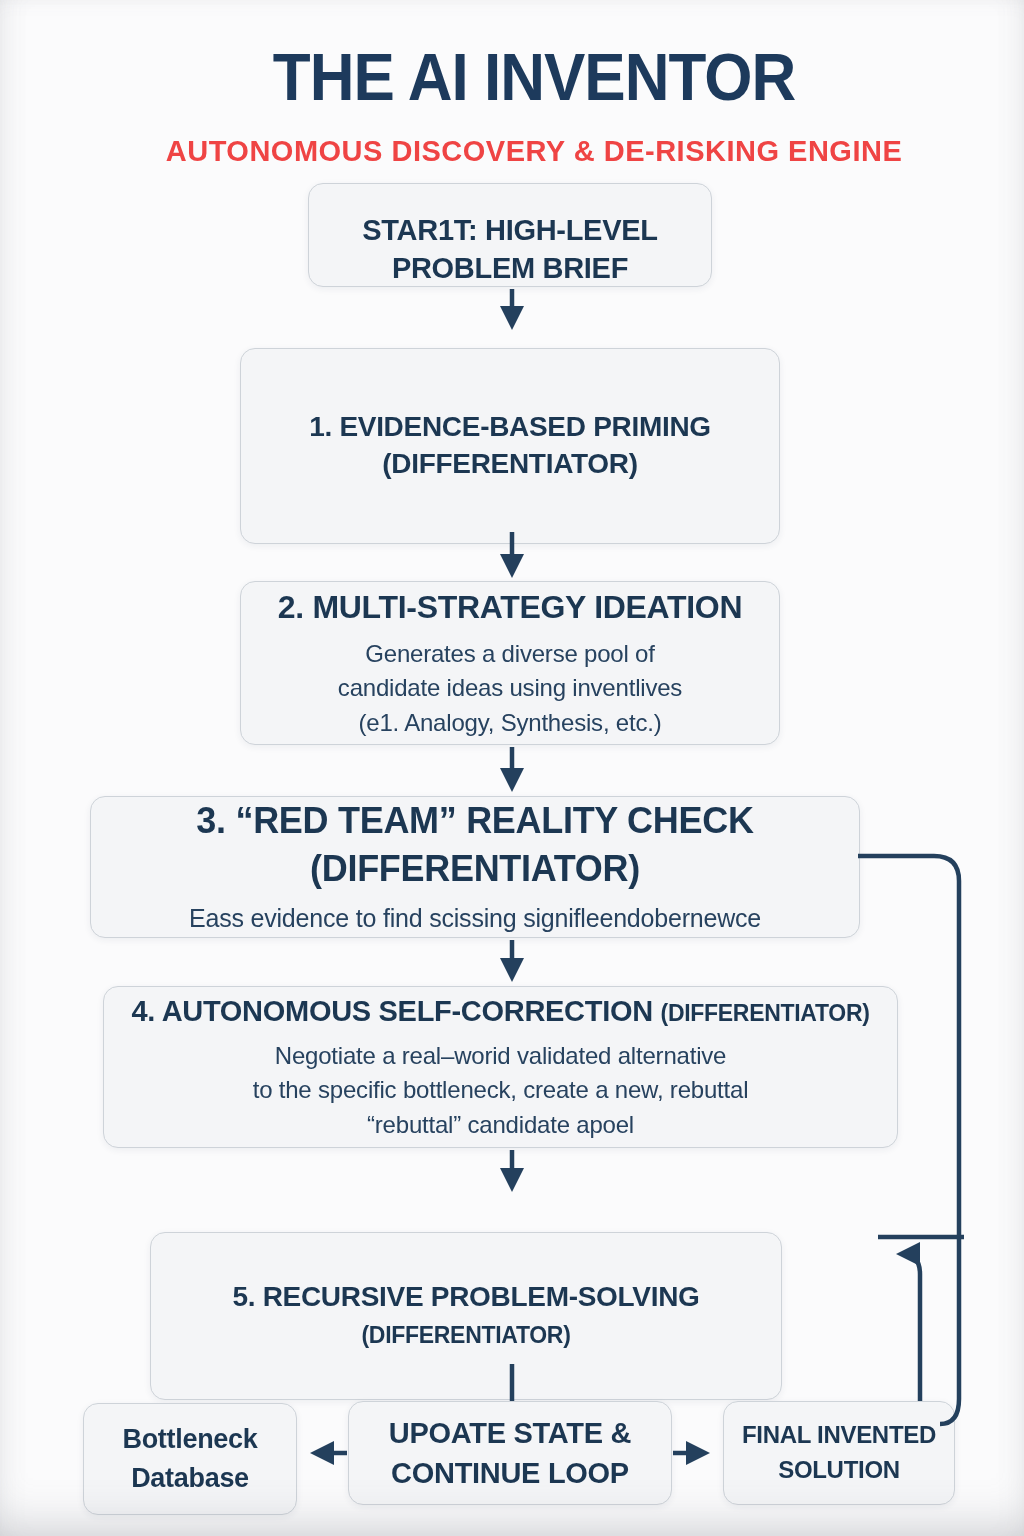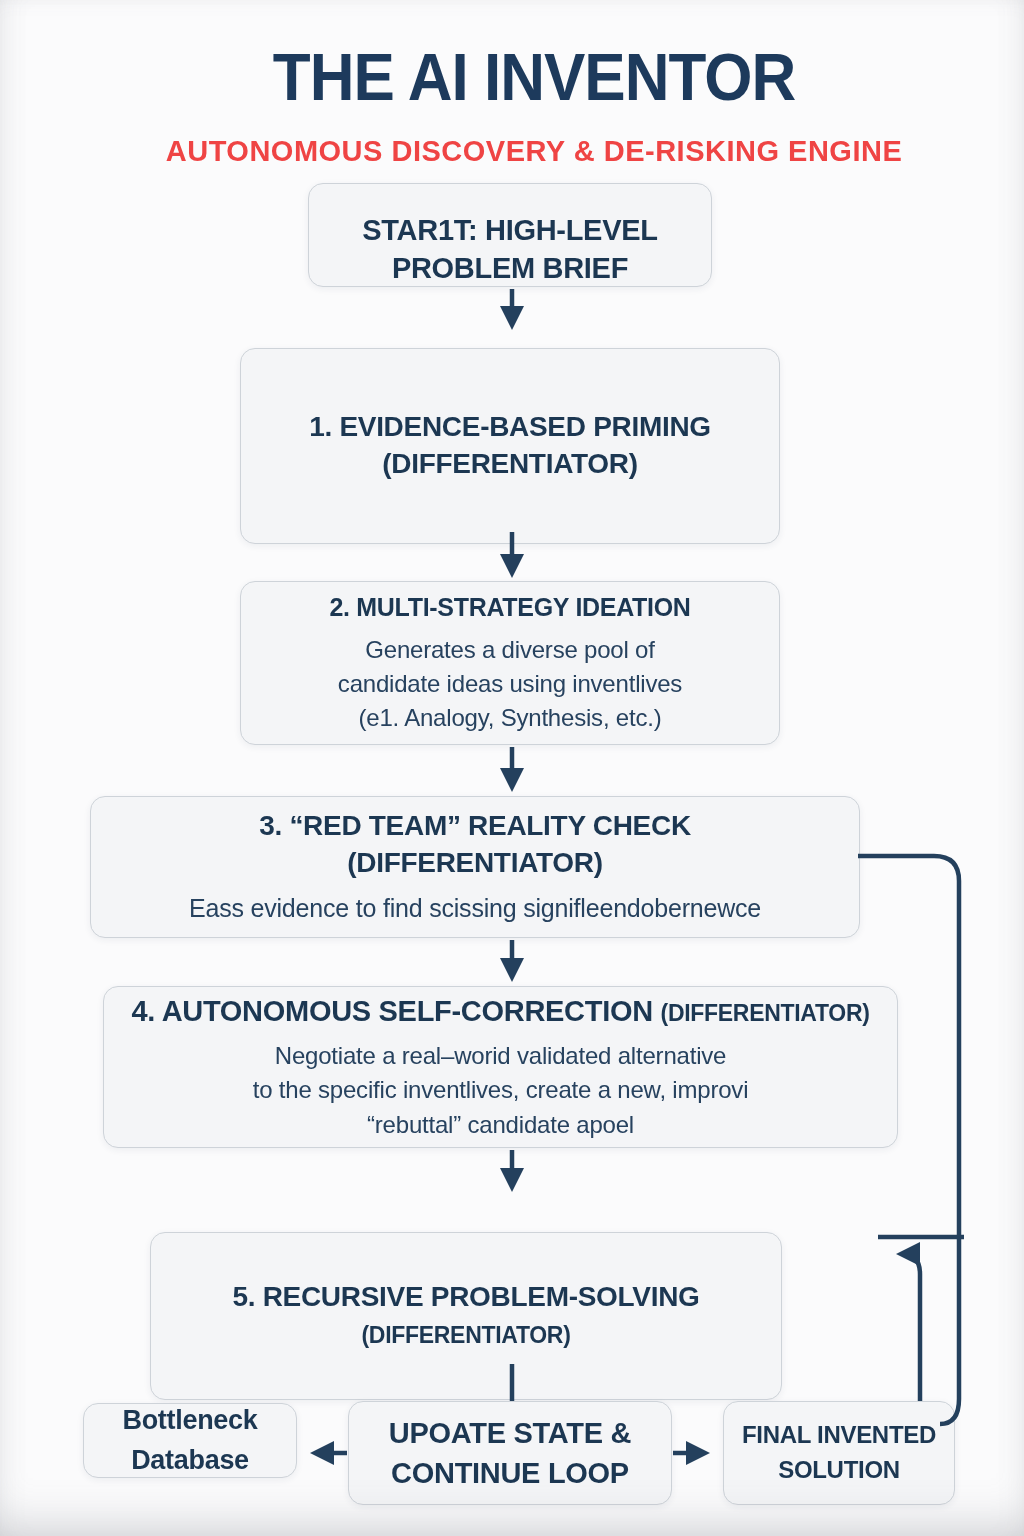--- a/index.html
+++ b/index.html
@@ -42,31 +42,31 @@
   .node-tag{font-weight:bold;color:var(--navy,#1c3752);letter-spacing:-.3px;}
   .node-body{
     color:var(--body,#27425f);white-space:pre-line;font-size:24px;
     line-height:1.43;margin-top:9px;letter-spacing:-.2px;
   }
   #n-start{left:308px;top:183px;width:404px;height:104px;}
   #n-start .node-title{font-size:29px;margin-top:28px;}
   #n-s1{left:240px;top:334px;width:540px;height:196px;margin-top:14px;}
   #n-s1 .node-title{font-size:28px;}
   #n-s2{left:240px;top:581px;width:540px;height:164px;}
-  #n-s2 .node-title{font-size:25px;}
+  #n-s2 .node-title{font-size:32px;}
   #n-s3{left:90px;top:796px;width:770px;height:142px;}
-  #n-s3 .node-title{font-size:28px;}
+  #n-s3 .node-title{font-size:36px;}
   #n-s3 .node-body{font-size:25px;}
   #n-s4{left:103px;top:986px;width:795px;height:162px;}
   #n-s4 .node-title{font-size:29px;}
   #n-s4 .node-tag{font-size:23px;}
   #n-s5{left:150px;top:1232px;width:632px;height:168px;}
   #n-s5 .node-title{font-size:28px;}
   #n-s5 .node-tag{font-size:23px;}
-  #n-db{left:83px;top:1403px;width:214px;height:75px;}
+  #n-db{left:83px;top:1403px;width:214px;height:112px;}
   #n-db .node-title{font-size:27px;line-height:1.45;}
   #n-up{left:348px;top:1401px;width:324px;height:104px;}
   #n-up .node-title{font-size:29px;line-height:1.38;}
   #n-fin{left:723px;top:1401px;width:232px;height:104px;}
   #n-fin .node-title{font-size:24px;line-height:1.45;}
   svg.connectors{position:absolute;inset:0;pointer-events:none;}
   svg.connectors path{stroke:var(--arrow,#24405d);stroke-width:4.5;fill:none;}
   svg.connectors marker path{fill:var(--arrow,#24405d);stroke:none;}
 </style>
 </head>
@@ -98,21 +98,21 @@
 
   <div class="node" id="n-s3">
     <div class="node-title">3. “RED TEAM” REALITY CHECK
 (DIFFERENTIATOR)</div>
     <div class="node-body">Eass evidence to find scissing signifleendobernewce</div>
   </div>
 
   <div class="node" id="n-s4">
     <div class="node-title"><span>4. AUTONOMOUS SELF-CORRECTION</span> <span class="node-tag">(DIFFERENTIATOR)</span></div>
     <div class="node-body">Negotiate a real–worid validated alternative
-to the specific inventlives, create a new, improvi
+to the specific bottleneck, create a new, rebuttal
 “rebuttal” candidate apoel</div>
   </div>
 
   <div class="node" id="n-s5">
     <div class="node-title"><span>5. RECURSIVE PROBLEM-SOLVING</span> <span class="node-tag">(DIFFERENTIATOR)</span></div>
   </div>
 
   <div class="node" id="n-db">
     <div class="node-title">Bottleneck
 Database</div>

